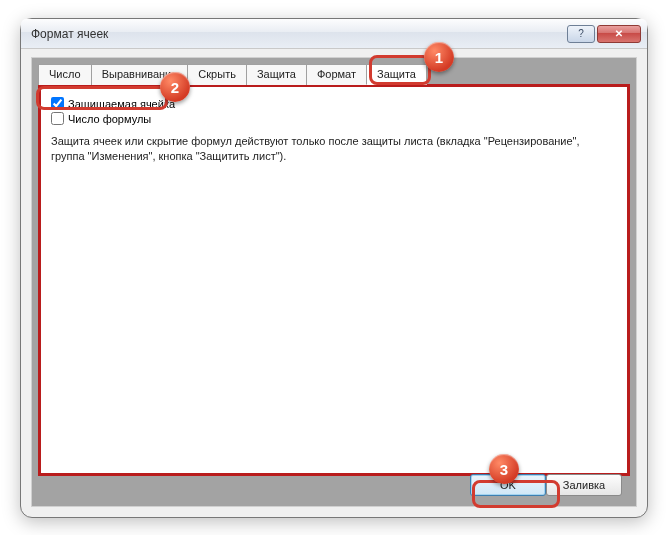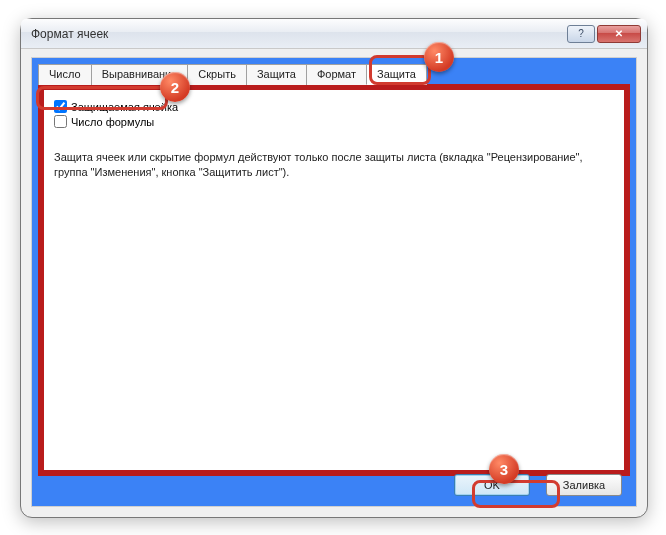--- a/index.html
+++ b/index.html
@@ -58,21 +58,21 @@
     border-color: #8f3a36;
     color: #fff;
     font-weight: bold;
   }
   .dialog-body {
     position: absolute;
     left: 10px;
     right: 10px;
     top: 38px;
     bottom: 10px;
-    background: #3b82f6;
+    background: #a3a3a3;
     border: 1px solid #d0d0d0;
   }
   .tab-row {
     display: flex;
     padding: 6px 6px 0 6px;
     position: relative;
   }
   .tab {
     border: 1px solid #a0a0a0;
     border-bottom: none;
@@ -83,50 +83,50 @@
     color: #222;
     position: relative;
     z-index: 1;
   }
   .tab.active {
     background: #fff;
     border-bottom: 1px solid #fff;
     z-index: 3;
   }
   .tab-panel {
-    border: 6px solid #b91c1c;
+    border: 3px solid #b91c1c;
     margin: 0 6px 6px 6px;
     padding: 10px 12px 10px 10px;
     height: 392px;
     position: relative;
     top: -1px;
     background: #fff;
   }
   .chk-row {
     display: flex;
     align-items: center;
     gap: 4px;
     margin-bottom: 2px;
     font-size: 11px;
   }
   .chk-row input[type=checkbox] {
     width: 13px; height: 13px; margin: 0;
   }
   .desc {
-    margin-top: 22px;
+    margin-top: 9px;
     font-size: 11px;
     color: #222;
     line-height: 1.35;
   }
   .footer {
     position: absolute;
     right: 14px;
     bottom: 10px;
     display: flex;
-    gap: 16px;
+    gap: 0;
   }
   .btn {
     min-width: 76px;
     height: 22px;
     border: 1px solid #8a8a8a;
     background: linear-gradient(#fdfdfd, #e6e6e6);
     font-size: 11px;
     border-radius: 3px;
     display: flex;
     align-items: center;

